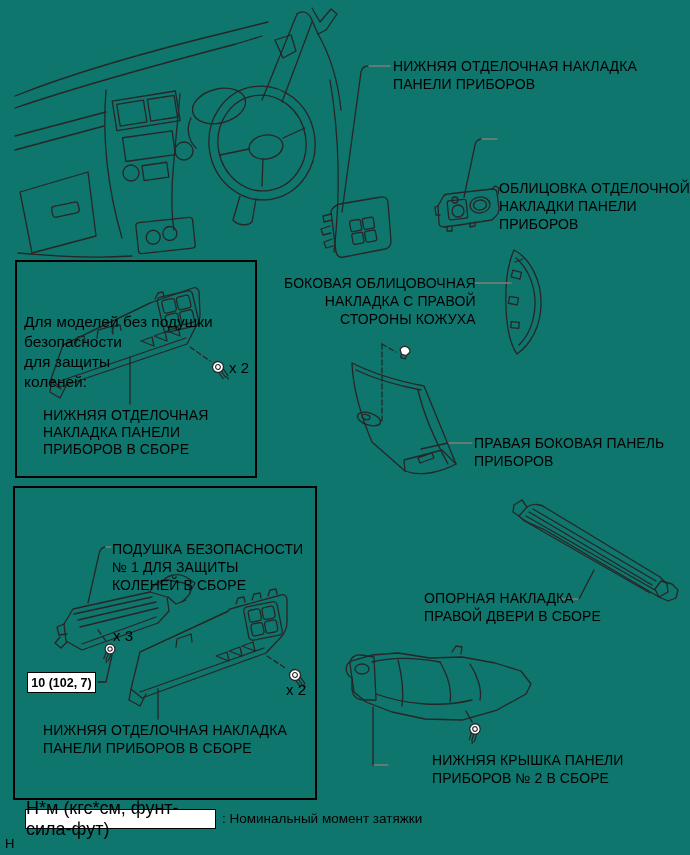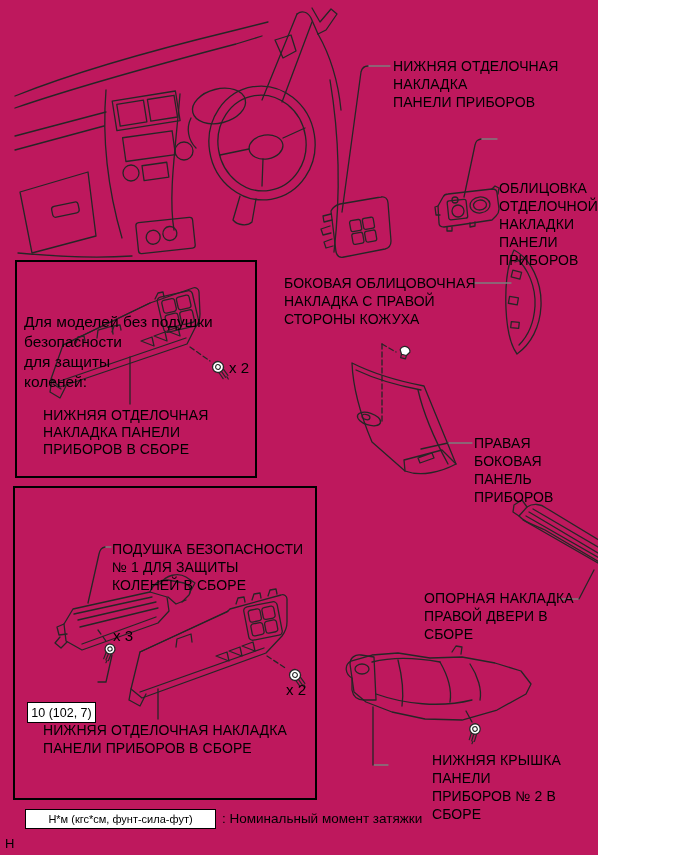--- a/index.html
+++ b/index.html
@@ -1,16 +1,16 @@
 <!DOCTYPE html>
 <html><head>
 <meta charset="utf-8">
 <style>
   html,body{margin:0;padding:0;background:#fff;}
-  .canvas{position:relative;width:598px;height:855px;background:#be185d;overflow:hidden;
+  .canvas{position:relative;width:690px;height:855px;background:#0f766e;overflow:hidden;
           font-family:"Liberation Sans",sans-serif;color:#000;}
   svg.art{position:absolute;left:0;top:0;width:690px;height:855px;}
   .art path,.art rect,.art circle,.art ellipse{vector-effect:non-scaling-stroke;}
   .callout{position:absolute;font-size:14px;line-height:18px;white-space:pre-line;letter-spacing:.1px;}
   .boxtitle{position:absolute;font-size:15.5px;line-height:20px;white-space:pre-line;}
   .count{position:absolute;font-size:15px;line-height:17px;}
   .frame{position:absolute;border:2px solid #000;background:transparent;}
   .minibox{position:absolute;border:1.5px solid #000;display:flex;align-items:center;justify-content:center;
            font-size:12.5px;background:#fff;}
   .legend-desc{position:absolute;font-size:13.5px;}
@@ -216,21 +216,21 @@
   </svg>
 
   <div class="frame" style="left:15px;top:260px;width:238px;height:214px;"></div>
   <div class="frame" style="left:13px;top:486px;width:300px;height:310px;"></div>
 
   <div class="callout" style="left:393px;top:57px;">НИЖНЯЯ ОТДЕЛОЧНАЯ НАКЛАДКА
 ПАНЕЛИ ПРИБОРОВ</div>
   <div class="callout" style="left:499px;top:131px;margin-top:48px;">ОБЛИЦОВКА ОТДЕЛОЧНОЙ
 НАКЛАДКИ ПАНЕЛИ
 ПРИБОРОВ</div>
-  <div class="callout" style="left:284px;top:274px;">БОКОВАЯ ОБЛИЦОВОЧНАЯ
+  <div class="callout" style="left:284px;top:274px;text-align:right;">БОКОВАЯ ОБЛИЦОВОЧНАЯ
 НАКЛАДКА С ПРАВОЙ
 СТОРОНЫ КОЖУХА</div>
   <div class="callout" style="left:474px;top:434px;">ПРАВАЯ БОКОВАЯ ПАНЕЛЬ
 ПРИБОРОВ</div>
   <div class="callout" style="left:424px;top:589px;">ОПОРНАЯ НАКЛАДКА
 ПРАВОЙ ДВЕРИ В СБОРЕ</div>
   <div class="callout" style="left:392px;top:751px;margin-left:40px;">НИЖНЯЯ КРЫШКА ПАНЕЛИ
 ПРИБОРОВ № 2 В СБОРЕ</div>
 
   <div class="boxtitle" style="left:24px;top:264px;margin-top:48px;">Для моделей без подушки
@@ -239,23 +239,23 @@
 коленей:</div>
   <div class="callout" style="left:43px;top:407px;line-height:17px;">НИЖНЯЯ ОТДЕЛОЧНАЯ
 НАКЛАДКА ПАНЕЛИ
 ПРИБОРОВ В СБОРЕ</div>
   <div class="count" style="left:229px;top:359px;">x 2</div>
 
   <div class="callout" style="left:112px;top:540px;">ПОДУШКА БЕЗОПАСНОСТИ
 № 1 ДЛЯ ЗАЩИТЫ
 КОЛЕНЕЙ В СБОРЕ</div>
   <div class="count" style="left:113px;top:627px;">x 3</div>
-  <div class="minibox" style="left:27px;top:702px;width:67px;height:19px;">10 (102, 7)</div>
+  <div class="minibox" style="left:27px;top:672px;width:67px;height:19px;font-weight:bold;">10 (102, 7)</div>
   <div class="count" style="left:286px;top:681px;">x 2</div>
   <div class="callout" style="left:43px;top:721px;">НИЖНЯЯ ОТДЕЛОЧНАЯ НАКЛАДКА
 ПАНЕЛИ ПРИБОРОВ В СБОРЕ</div>
 
-  <div class="minibox" style="left:25px;top:809px;width:189px;height:18px;font-size:11px;">Н*м (кгс*см, фунт-сила-фут)</div>
+  <div class="minibox" style="left:25px;top:809px;width:189px;height:18px;font-size:18px;">Н*м (кгс*см, фунт-сила-фут)</div>
   <div class="legend-desc" style="left:222px;top:811px;">: Номинальный момент затяжки</div>
 
   <div class="corner" style="left:5px;top:836px;">Н</div>
 
 </div>
 
 </body></html>

